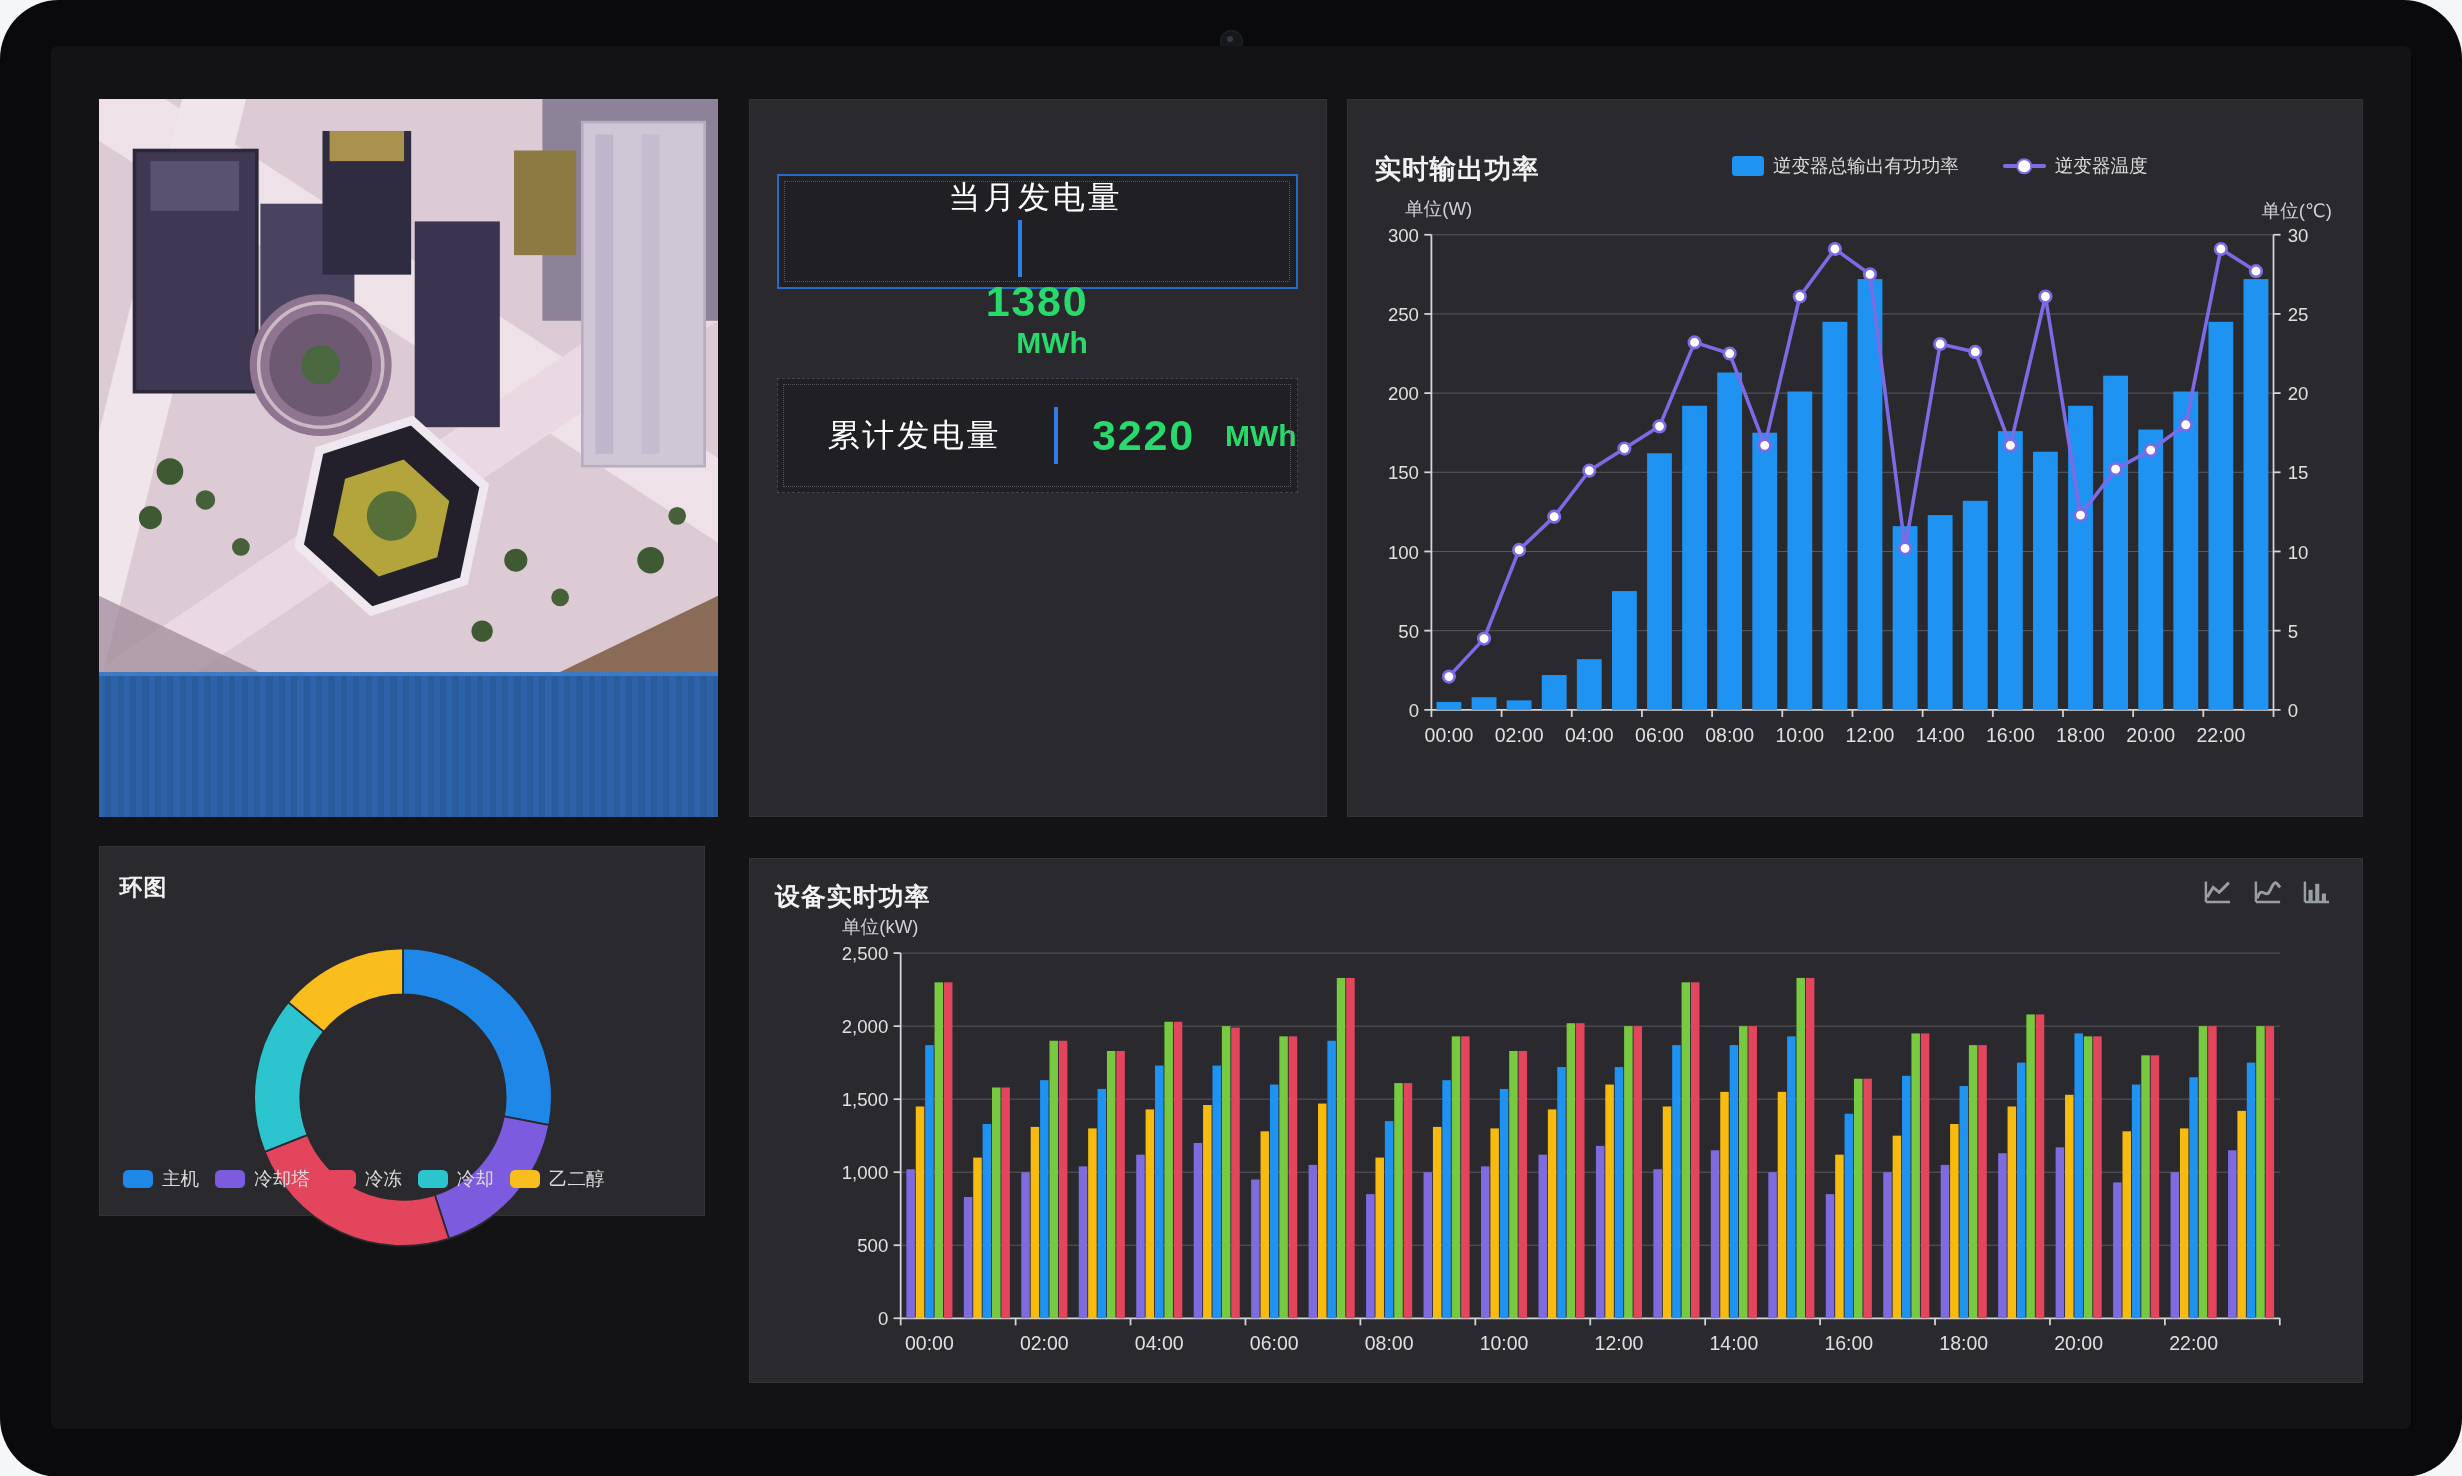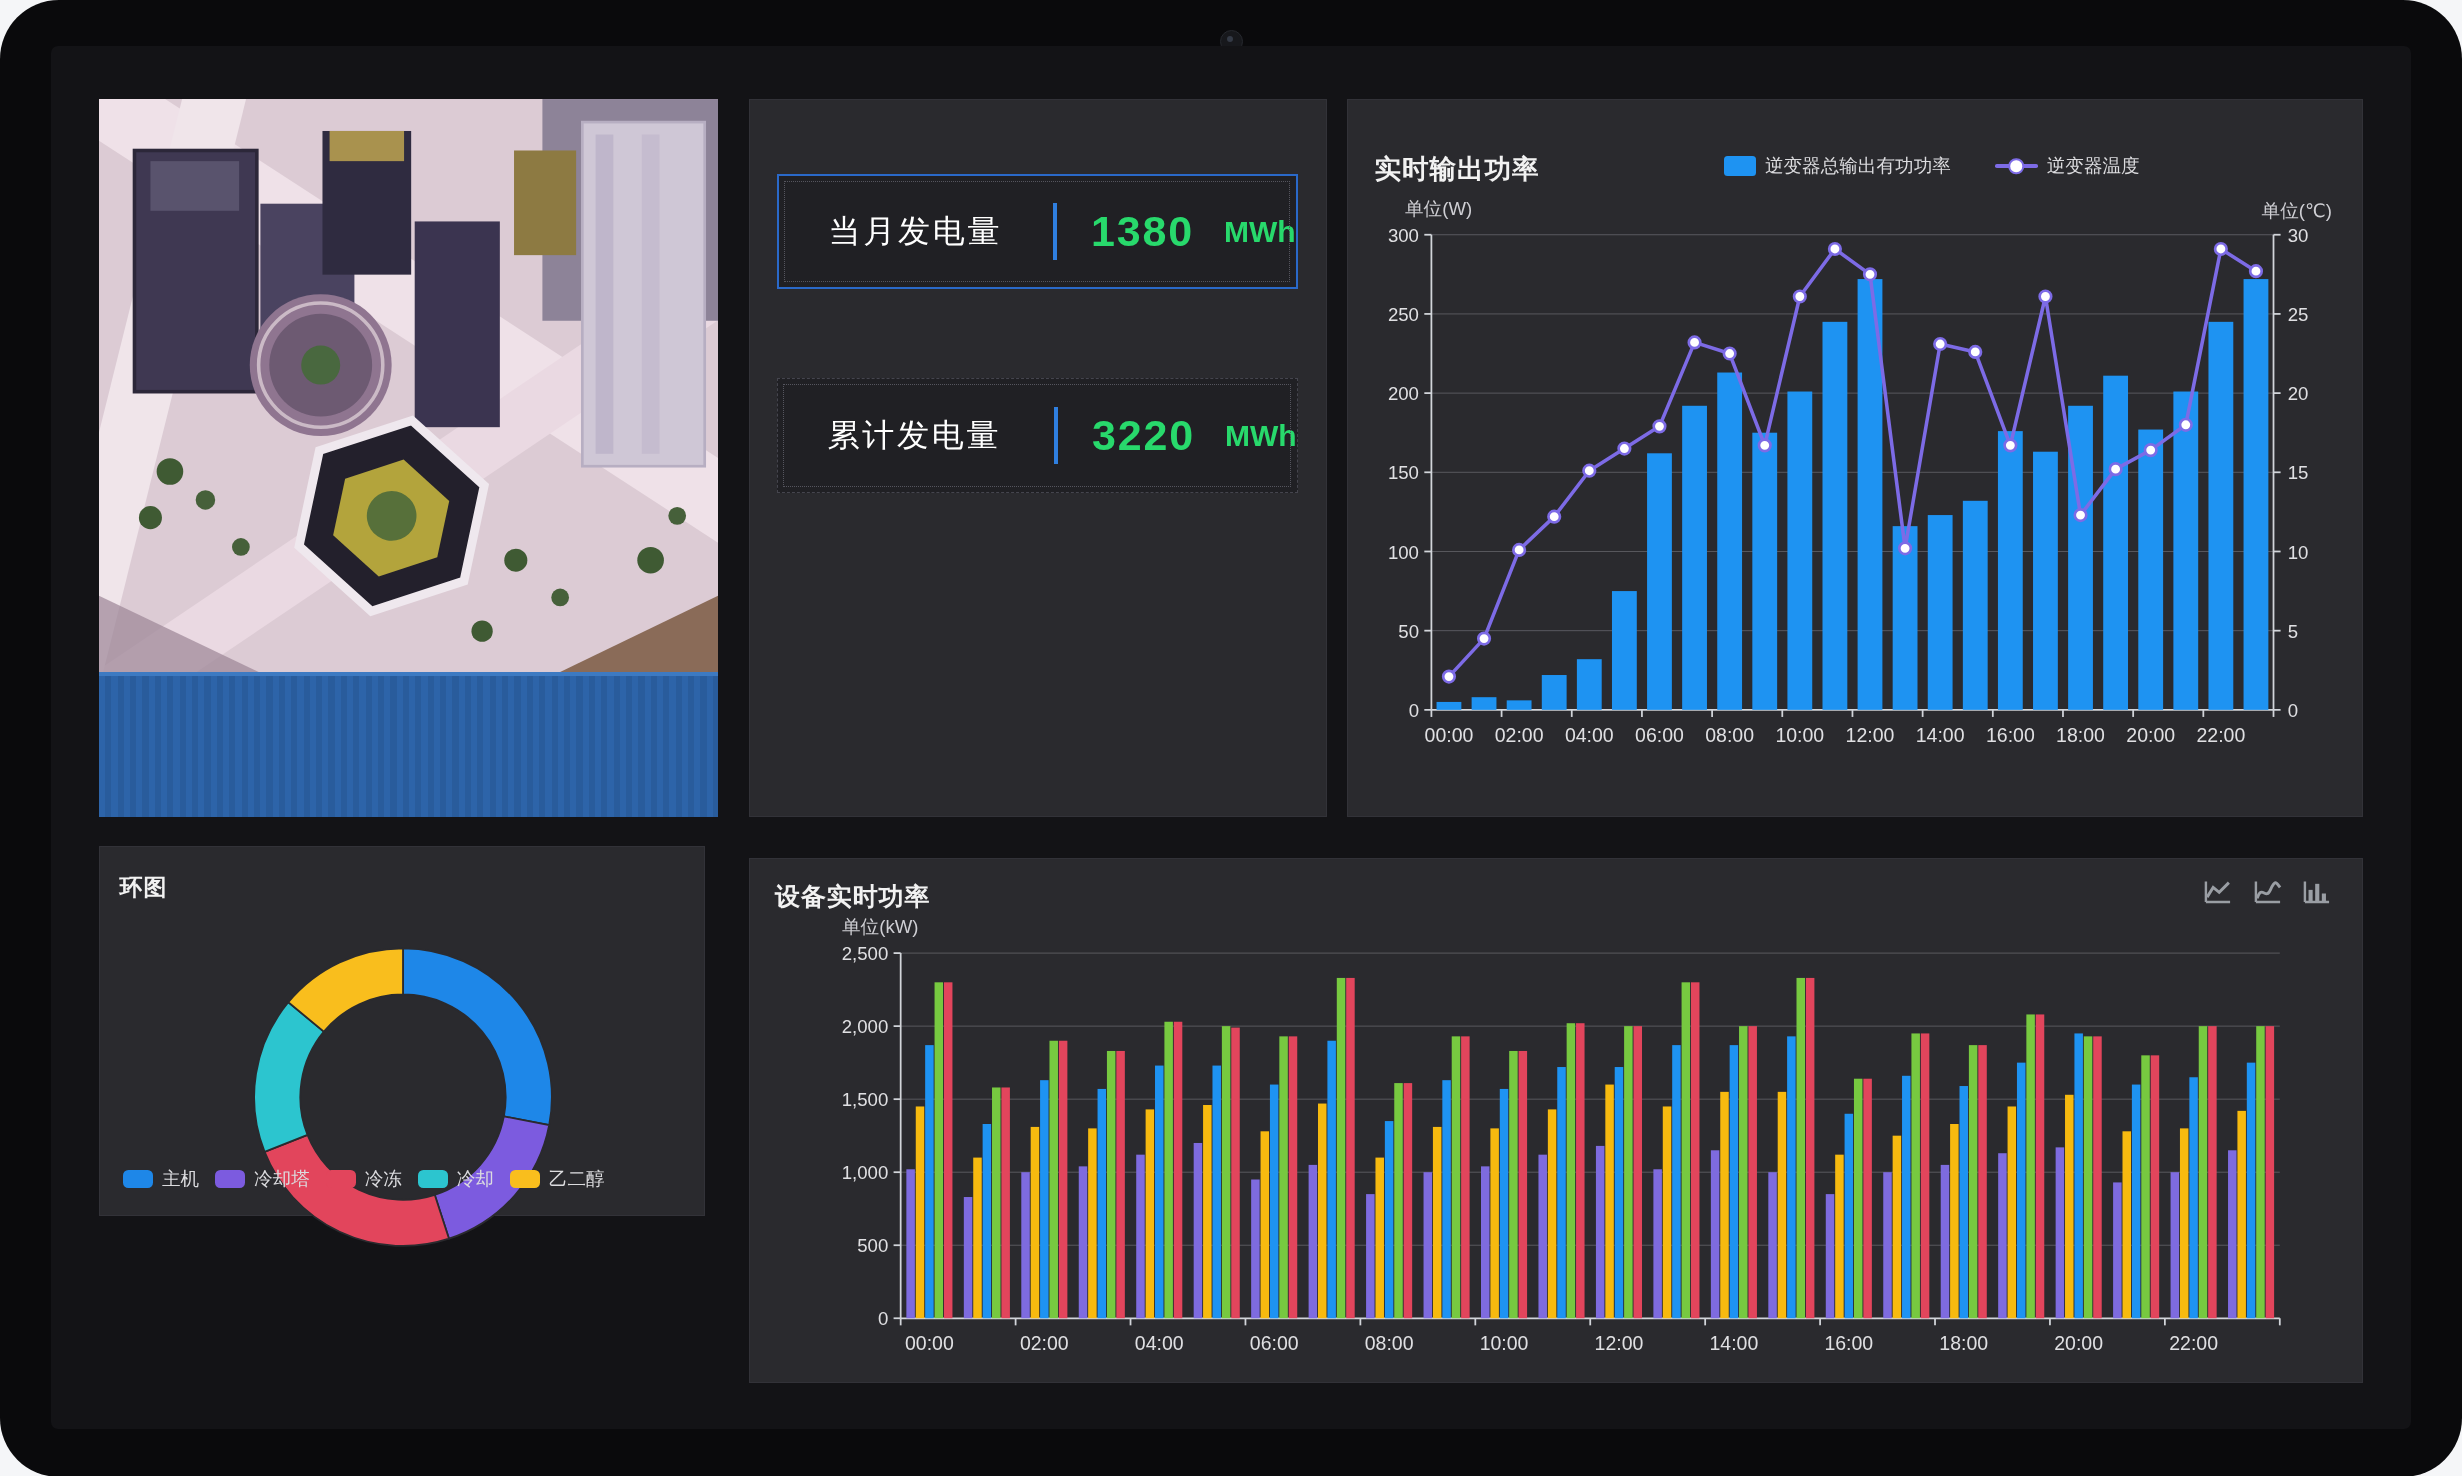--- a/index.html
+++ b/index.html
@@ -17,21 +17,21 @@
   .photo svg{display:block;}
   .photo-band{position:absolute;left:0;bottom:0;width:100%;height:145px;
       background:repeating-linear-gradient(90deg,#2d64a9 0 6.2px,#295c9c 6.2px 12.4px);
       border-top:4.4px solid #3d7ac2;box-sizing:border-box;}
 
   
   .stats{left:698px;top:53px;width:578px;height:718px;}
   .card{position:absolute;left:26.6px;width:521px;height:115px;display:flex;align-items:center;
         background:#202024;box-sizing:border-box;}
   .card::after{content:'';position:absolute;inset:5.3px;border:0.9px dotted #55555e;pointer-events:none;}
-  .card.solid{border:2.7px solid #2a69c9;}
+  .card.solid{border:2.7px solid #2a69c9;flex-direction:column;}
   .card.dashed{border:1.8px dashed #45454e;}
   .card .label{margin-left:50px;width:227px;font-size:32px;color:#ffffff;letter-spacing:2.7px;}
   .card .divider{width:4.4px;height:57px;background:#2f7fe0;margin-right:34px;flex:none;}
   .card .value{font-size:43px;font-weight:bold;color:#28D96C;letter-spacing:1.8px;}
   .card .unit{font-size:30px;font-weight:bold;color:#28D96C;margin-left:30px;}
   .card.white .value{color:#f2f2f2;}
   .card.white .unit{color:#f2f2f2;margin-left:auto;margin-right:64px;}
 
   
   .power{left:1296px;top:53px;width:1016px;height:718px;}
@@ -46,21 +46,21 @@
   svg text.xlab{font-size:22px;}
 
   .legend{position:absolute;display:flex;align-items:center;gap:26.6px;}
   .legend .item{display:flex;align-items:center;gap:8.9px;cursor:pointer;}
   .legend .item span.txt{font-size:18.6px;color:#dcdcdf;white-space:nowrap;}
   .sw{display:inline-block;width:32px;height:19.5px;border-radius:3.5px;}
   .sw.small{width:30px;height:17.7px;border-radius:5.3px;}
   .lm{display:inline-block;width:43px;height:3.5px;background:currentColor;position:relative;border-radius:1.8px;}
   .lm i{position:absolute;left:50%;top:50%;transform:translate(-50%,-50%);width:11.5px;height:11.5px;
         border-radius:50%;background:#ffffff;border:2.7px solid currentColor;display:block;}
-  #power-legend{left:376px;top:53px;gap:44px;}
+  #power-legend{left:384px;top:53px;gap:44px;}
   #device-legend{left:50%;transform:translateX(-52%);top:21px;gap:21px;}
   #donut-legend{left:23px;bottom:23px;gap:16px;}
   .toolbox{position:absolute;right:30px;top:19.5px;display:flex;gap:19.5px;}
   .toolbox .tb{width:30px;height:26.6px;cursor:pointer;}
   .toolbox svg{width:30px;height:26.6px;}
 </style>
 </head>
 <body>
 
 <div class="stage">

